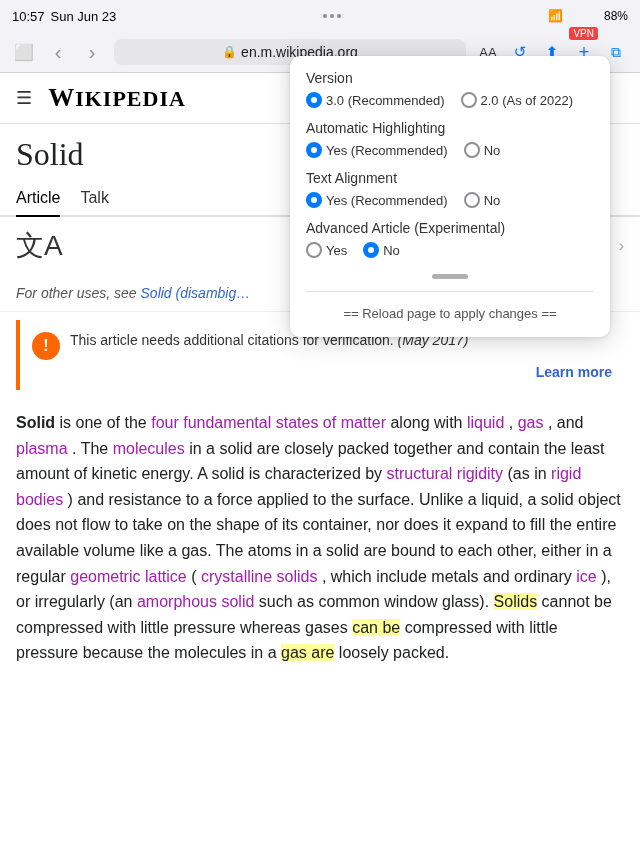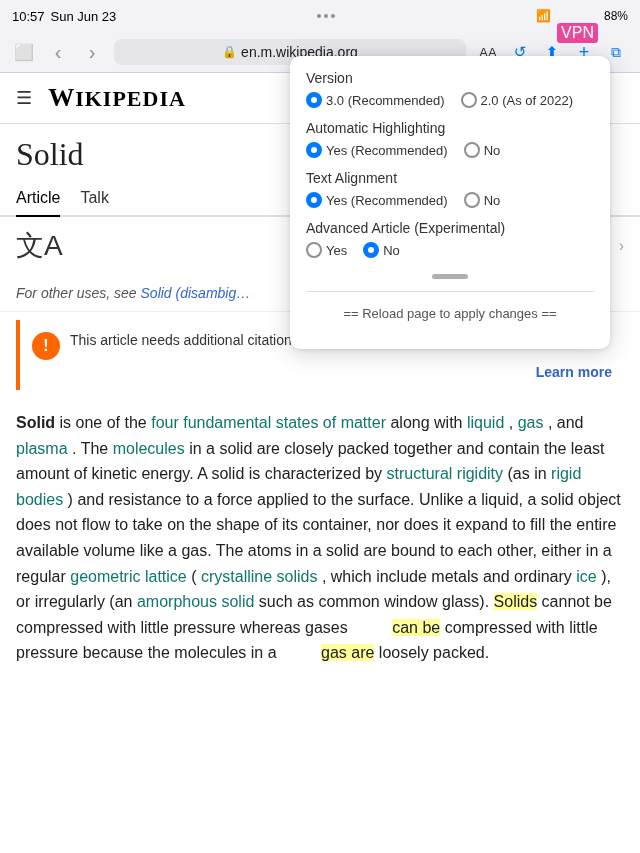--- a/index.html
+++ b/index.html
@@ -73,30 +73,30 @@
       display: flex; align-items: center; justify-content: center;
       color: white; font-weight: bold; font-size: 16px; flex-shrink: 0; margin-top: 2px;
     }
     .citation-text { font-size: 14px; color: #333; line-height: 1.5; }
     .citation-text em { font-style: italic; }
     .citation-link { text-align: right; color: #3366cc; font-size: 14px; cursor: pointer; margin-top: 4px; font-weight: bold; }
 
     
     .main-content { padding: 12px 16px; font-size: 16px; line-height: 1.6; color: #202122; }
     .main-content p { margin-bottom: 12px; }
-    .main-content a { color: #0f766e; text-decoration: none; }
+    .main-content a { color: #a21caf; text-decoration: none; }
     .highlight-yellow { background: #ffff99; }
-    .highlight-yellow-partial { background: #ffff99; margin-left: 40px; }
+    .highlight-yellow-partial { background: #ffff99; }
 
     
     .popup-overlay {
       position: absolute; top: 56px; left: 290px; width: 320px;
       background: #fff; border-radius: 10px;
       box-shadow: 0 4px 24px rgba(0,0,0,0.18), 0 1px 4px rgba(0,0,0,0.1);
-      z-index: 100; padding: 14px 16px 26px;
+      z-index: 100; padding: 14px 16px 14px;
     }
     .popup-section { margin-bottom: 12px; }
     .popup-label { font-size: 14px; color: #333; font-weight: 400; margin-bottom: 6px; }
     .popup-options { display: flex; gap: 16px; align-items: center; }
     .radio-option { display: flex; align-items: center; gap: 4px; font-size: 13px; color: #333; cursor: pointer; }
     .radio-circle {
       width: 16px; height: 16px; border-radius: 50%; border: 2px solid #007aff;
       display: flex; align-items: center; justify-content: center; flex-shrink: 0;
     }
     .radio-circle.filled { background: #007aff; }
@@ -121,21 +121,21 @@
     <span>10:57</span>
     <span>Sun Jun 23</span>
   </div>
   <div class="three-dots">
     <span></span>
       <span></span>
       <span></span>
   </div>
   <div class="status-right">
     <span>📶</span>
-    <span style="background:#ec4899;color:#fff;font-size:16px;padding:1px 4px;border-radius:3px;margin-top:34px;">VPN</span>
+    <span style="background:#ef4444;color:#fff;font-size:10px;padding:1px 4px;border-radius:3px;margin-top:34px;">VPN</span>
     <span>88%</span>
   </div>
 </div>
 
 <div class="browser-chrome">
   <div class="browser-controls">
     <div class="browser-btn">⬜</div>
     <div class="browser-btn" style="font-size:20px;">‹</div>
     <div class="browser-btn" style="font-size:20px;">›</div>
   </div>

